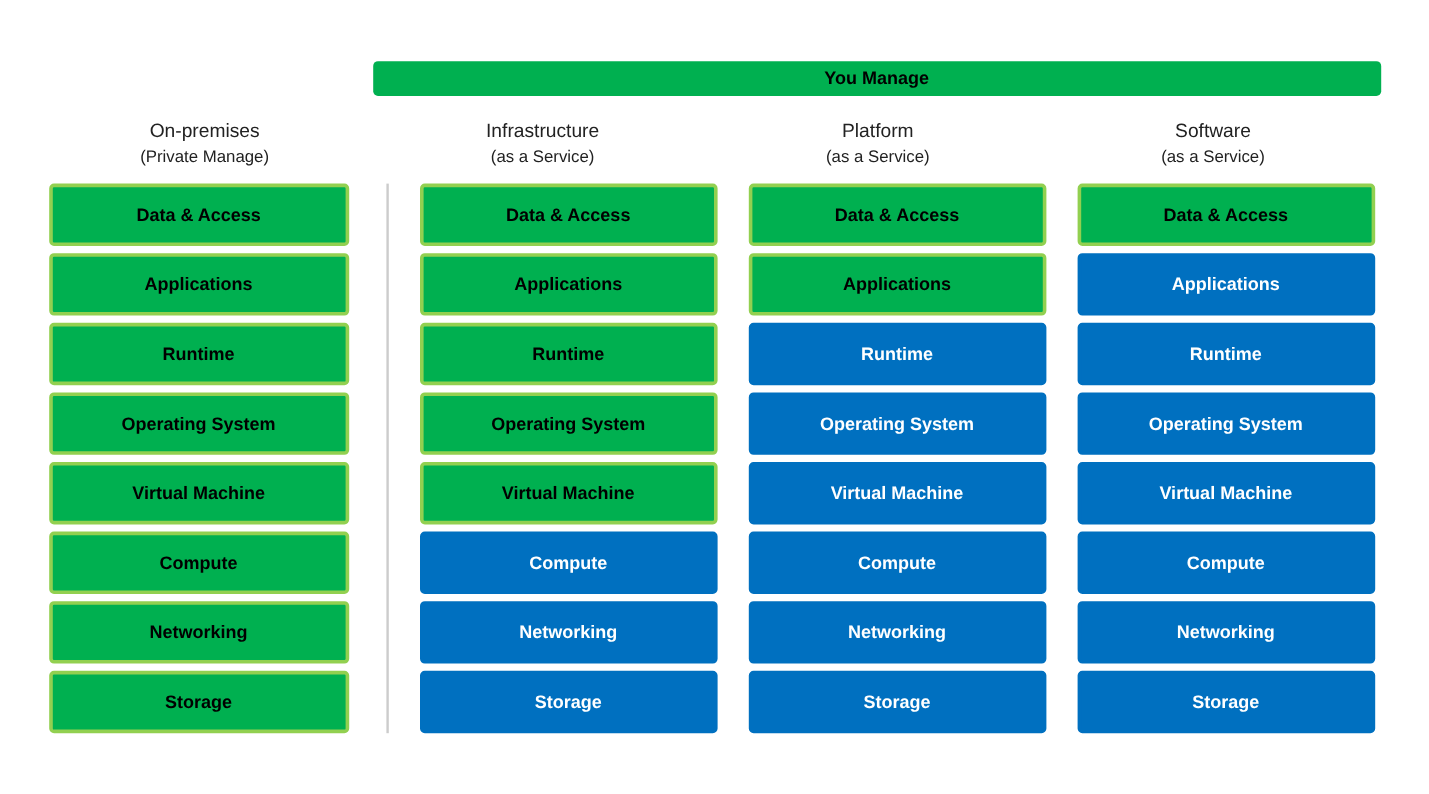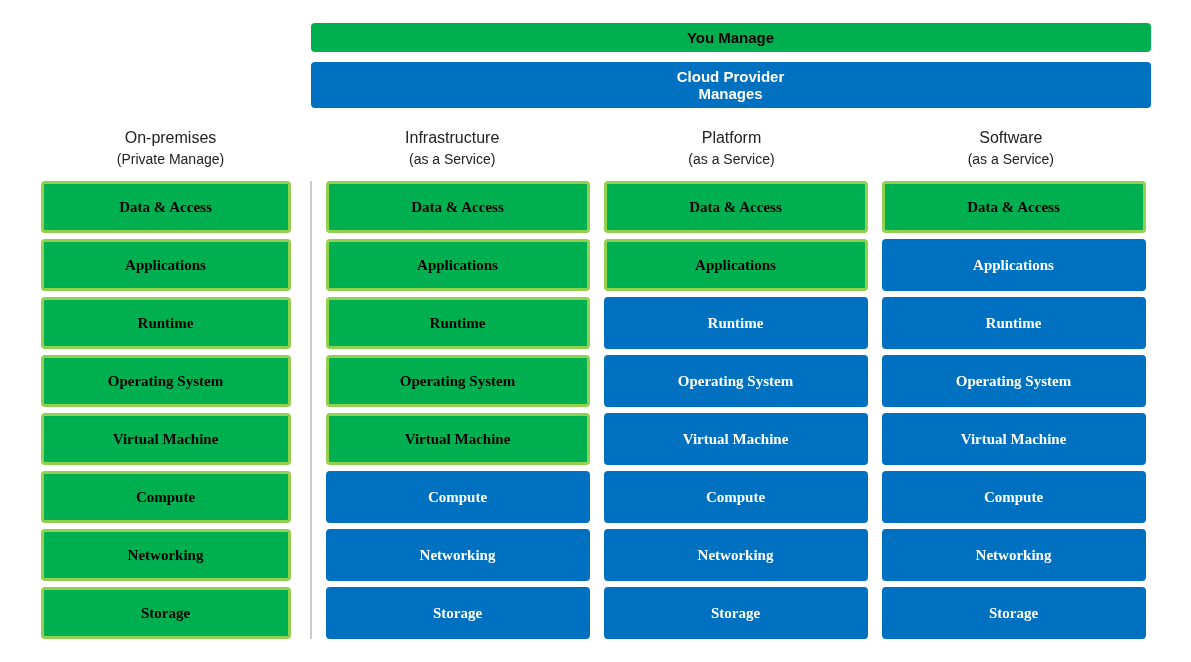--- a/index.html
+++ b/index.html
@@ -46,22 +46,21 @@
     .col-header {
       text-align: center;
       font-size: 16px;
       color: #222;
       line-height: 1.3;
     }
     .col-header-0 { width: 260px; }
     .col-header-1, .col-header-2, .col-header-3 { flex: 1; }
     .grid {
       display: flex;
-      gap: 4px;
-      font-family: Liberation Serif, serif;
+      gap: 16px;
     }
     .col {
       display: flex;
       flex-direction: column;
       gap: 6px;
     }
     .col-0 { width: 260px; padding-right: 10px; }
     .col-1, .col-2, .col-3 { flex: 1; padding: 0 5px; }
     .divider {
       width: 2px;
@@ -91,21 +90,20 @@
       border: 3px solid #0070c0;
     }
   </style>
 </head>
 <body>
 
 <div class="diagram">
 
   <div class="top-labels">
     <div class="top-label top-label-green">You Manage</div>
-    <div class="top-label top-label-blue">Cloud Provider<br>Manages</div>
     <div style="flex:1;"></div>
   </div>
 
   <div class="column-headers">
     <div class="col-header col-header-0">On-premises<br><span style="font-size:14px;">(Private Manage)</span></div>
     <div style="width:12px;"></div>
     <div class="col-header col-header-1">Infrastructure<br><span style="font-size:14px;">(as a Service)</span></div>
     <div class="col-header col-header-2">Platform<br><span style="font-size:14px;">(as a Service)</span></div>
     <div class="col-header col-header-3">Software<br><span style="font-size:14px;">(as a Service)</span></div>
   </div>

